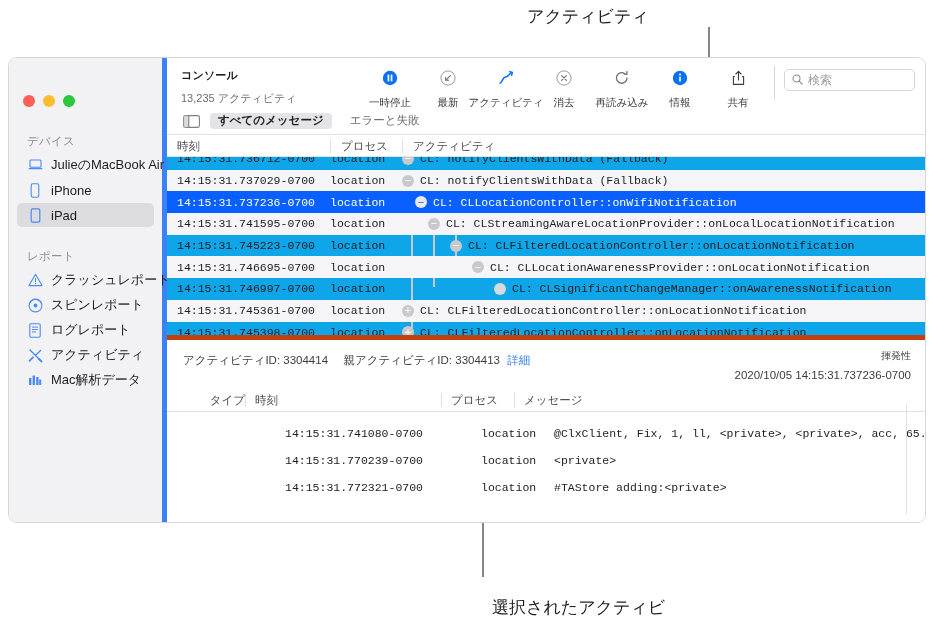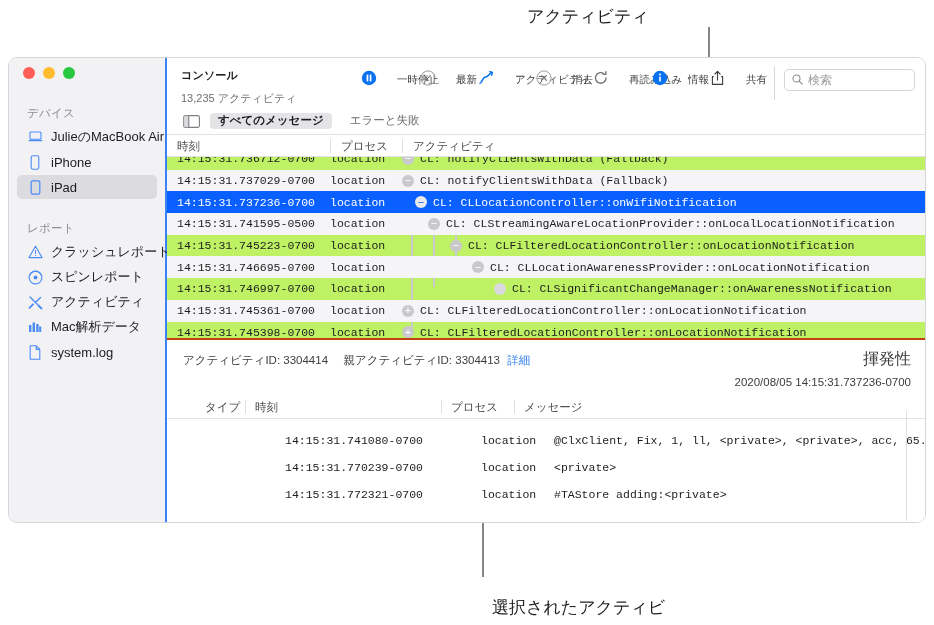--- a/index.html
+++ b/index.html
@@ -40,22 +40,22 @@
     border-radius: 9px;
     overflow: hidden;
     display: flex;
   }
 
   
   .sidebar {
     width: 158px;
     flex: 0 0 158px;
     background: #f2f1f4;
-    border-right: 2px solid #3b82f6;
-    padding-top: 4px;
+    border-right: 5px solid #3b82f6;
+    padding-top: 32px;
     position: relative;
   }
   .traffic {
     display: flex;
     gap: 8px;
     padding: 0 0 0 14px;
     height: 22px;
     align-items: center;
   }
   .light { width: 12px; height: 12px; border-radius: 50%; display: block; }
@@ -110,23 +110,23 @@
     position: relative;
   }
   .title-block { width: 180px; flex: 0 0 180px; padding-top: 2px; }
   .app-title { font-size: 11px; font-weight: bold; color: #1d1d1f; letter-spacing: .2px; }
   .app-subtitle { font-size: 11px; color: #6e6e73; margin-top: 8px; }
 
   .tb-items { display: flex; align-items: flex-start; gap: 0px; padding-top: 3px; }
   .tb-btn {
     width: 58px;
     display: flex;
-    flex-direction: row;
-    align-items: flex-end;
-    gap: 20px;
+    flex-direction: column;
+    align-items: center;
+    gap: 9px;
     cursor: default;
   }
   .tb-btn .glyph {
     height: 18px; width: 18px;
     display: flex; align-items: center; justify-content: center;
   }
   .tb-btn .tb-label { font-size: 10.5px; color: #3c3c40; white-space: nowrap; }
   .tb-sep {
     width: 1px;
     height: 34px;
@@ -183,22 +183,22 @@
     background: #fff;
   }
   .colhead .ch { padding-left: 10px; border-left: 1px solid #e0e0e2; height: 14px; line-height: 14px; }
   .colhead .ch:first-child { border-left: none; }
 
   
   .logtable {
     flex: 0 0 183px;
     position: relative;
     overflow: hidden;
-    background: #bef264;
-    border-bottom: 2px solid #c2410c;
+    background: #0ea5e9;
+    border-bottom: 5px solid #c2410c;
   }
   .logrows { position: absolute; left: 0; top: -9px; width: 100%; }
   .logrow {
     height: 21.7px;
     display: flex;
     align-items: center;
     font-family: "Liberation Mono", "DejaVu Sans Mono", monospace;
     font-size: 11.5px;
     color: #1d1d1f;
     white-space: nowrap;
@@ -241,35 +241,35 @@
   .detail-head {
     padding: 9px 14px 8px 16px;
     display: flex;
     justify-content: space-between;
     align-items: flex-start;
   }
   .dh-left .dh-title { font-size: 13px; font-weight: bold; color: #1d1d1f; }
   .dh-left .dh-sub { font-size: 11.5px; color: #3c3c40; margin-top: 4px; }
   .dh-link { color: #2f7ff0; margin-left: 4px; }
   .dh-right { text-align: right; }
-  .dh-right .dh-vol { font-size: 16px; color: #3c3c40; }
+  .dh-right .dh-vol { font-size: 10px; color: #3c3c40; }
   .dh-right .dh-date { font-size: 11.5px; color: #3c3c40; margin-top: 6px; }
 
   .detail-colhead {
     height: 23px;
     flex: 0 0 23px;
     display: flex;
     align-items: center;
     font-size: 11.5px;
     color: #4b4b50;
     border-bottom: 1px solid #e2e2e4;
     padding-left: 16px;
   }
   .detail-colhead .dch { border-left: 1px solid #e0e0e2; padding-left: 9px; height: 14px; line-height: 14px; }
-  .detail-colhead .dch:first-child { border-left: none; padding-left: 22px; }
+  .detail-colhead .dch:first-child { border-left: none; padding-left: 22px; text-align: right; }
 
   .detailrows { padding-top: 8px; padding-left: 40px; }
   .detailrow {
     height: 27px;
     display: flex;
     align-items: center;
     font-family: "Liberation Mono", "DejaVu Sans Mono", monospace;
     font-size: 11.5px;
     color: #1d1d1f;
     white-space: nowrap;
@@ -357,20 +357,31 @@
           <svg width="15" height="15" viewBox="0 0 15 15">
               <circle cx="7.5" cy="7.5" r="6.4" fill="none" stroke="#4a8bf5" stroke-width="1.1"></circle>
               <circle cx="7.5" cy="7.5" r="1.9" fill="#4a8bf5"></circle>
               <path d="M7.5 1.2 A6.3 6.3 0 0 1 13 5" fill="none" stroke="#4a8bf5" stroke-width="1.1"></path>
               <path d="M2 5 A6.3 6.3 0 0 1 7.5 1.2" fill="none" stroke="#4a8bf5" stroke-width="1.1"></path>
             </svg>
         </span>
         <span>スピンレポート</span>
       </div>
 
+      <div class="sb-item">
+        <span class="sb-icon">
+          <svg width="12" height="15" viewBox="0 0 12 15">
+              <rect x="0.8" y="0.8" width="10.4" height="13.4" rx="1.2" fill="none" stroke="#4a8bf5" stroke-width="1.1"></rect>
+              <rect x="3" y="3.6" width="6" height="1" fill="#4a8bf5"></rect>
+              <rect x="3" y="6" width="6" height="1" fill="#4a8bf5"></rect>
+              <rect x="3" y="8.4" width="4" height="1" fill="#4a8bf5"></rect>
+            </svg>
+        </span>
+        <span>ログレポート</span>
+      </div>
 
       <div class="sb-item">
         <span class="sb-icon">
           <svg width="15" height="15" viewBox="0 0 15 15">
               <path d="M2 2 L9.5 9.5 M12.5 2.5 L7.5 7.5" stroke="#4a8bf5" stroke-width="1.4" stroke-linecap="round"></path>
               <path d="M10.5 10.5 L13.5 13.5" stroke="#4a8bf5" stroke-width="1.8" stroke-linecap="round"></path>
               <path d="M1.5 12.8 L5 9.3" stroke="#4a8bf5" stroke-width="1.8" stroke-linecap="round"></path>
             </svg>
         </span>
         <span>アクティビティ</span>
@@ -381,29 +392,20 @@
           <svg width="14" height="13" viewBox="0 0 14 13">
               <rect x="1" y="4" width="2.4" height="7" fill="#4a8bf5"></rect>
               <rect x="4.6" y="1.5" width="2.4" height="9.5" fill="#4a8bf5"></rect>
               <rect x="8.2" y="3" width="2.4" height="8" fill="#4a8bf5"></rect>
               <rect x="11.2" y="5.5" width="2" height="5.5" fill="#4a8bf5"></rect>
             </svg>
         </span>
         <span>Mac解析データ</span>
       </div>
 
-      <div class="sb-item">
-        <span class="sb-icon">
-          <svg width="12" height="15" viewBox="0 0 12 15">
-              <path d="M1.2 0.8 H7.2 L10.8 4.4 V14.2 H1.2 Z" fill="none" stroke="#4a8bf5" stroke-width="1.1" stroke-linejoin="round"></path>
-              <path d="M7.2 0.8 V4.4 H10.8" fill="none" stroke="#4a8bf5" stroke-width="1.1"></path>
-            </svg>
-        </span>
-        <span>system.log</span>
-      </div>
     </div>
 
     <div class="main">
 
       <div class="toolbar">
         <div class="title-block">
           <div class="app-title">コンソール</div>
           <div class="app-subtitle">13,235 アクティビティ</div>
         </div>
 
@@ -546,21 +548,21 @@
           <div class="logrow selected">
             <span class="c-time">14:15:31.737236-0700</span>
             <span class="c-proc">location</span>
             <span class="c-act" style="padding-left:13px;">
               <span class="disc">−</span>
               <span>CL: CLLocationController::onWifiNotification</span>
             </span>
           </div>
 
           <div class="logrow alt">
-            <span class="c-time">14:15:31.741595-0500</span>
+            <span class="c-time">14:15:31.741595-0700</span>
             <span class="c-proc">location</span>
             <span class="c-act" style="padding-left:26px;">
               <span class="disc">−</span>
               <span>CL: CLStreamingAwareLocationProvider::onLocalLocationNotification</span>
             </span>
           </div>
 
           <div class="logrow">
             <span class="c-time">14:15:31.745223-0700</span>
             <span class="c-proc">location</span>
@@ -615,21 +617,21 @@
           <div class="dh-left">
             <div class="dh-sub">
               <span>アクティビティID: 3304414</span>
               <span style="display:inline-block;width:9px;"></span>
               <span>親アクティビティID: 3304413</span>
               <span class="dh-link">詳細</span>
             </div>
           </div>
           <div class="dh-right">
             <div class="dh-vol">揮発性</div>
-            <div class="dh-date">2020/08/05 14:15:31.737236-0700</div>
+            <div class="dh-date">2020/10/05 14:15:31.737236-0700</div>
           </div>
         </div>
 
         <div class="detail-colhead">
           <span class="dch" style="width:62px;flex:0 0 62px;">タイプ</span>
           <span class="dch" style="width:196px;flex:0 0 196px;">時刻</span>
           <span class="dch" style="width:73px;flex:0 0 73px;">プロセス</span>
           <span class="dch" style="flex:1 1 auto;">メッセージ</span>
         </div>
 

